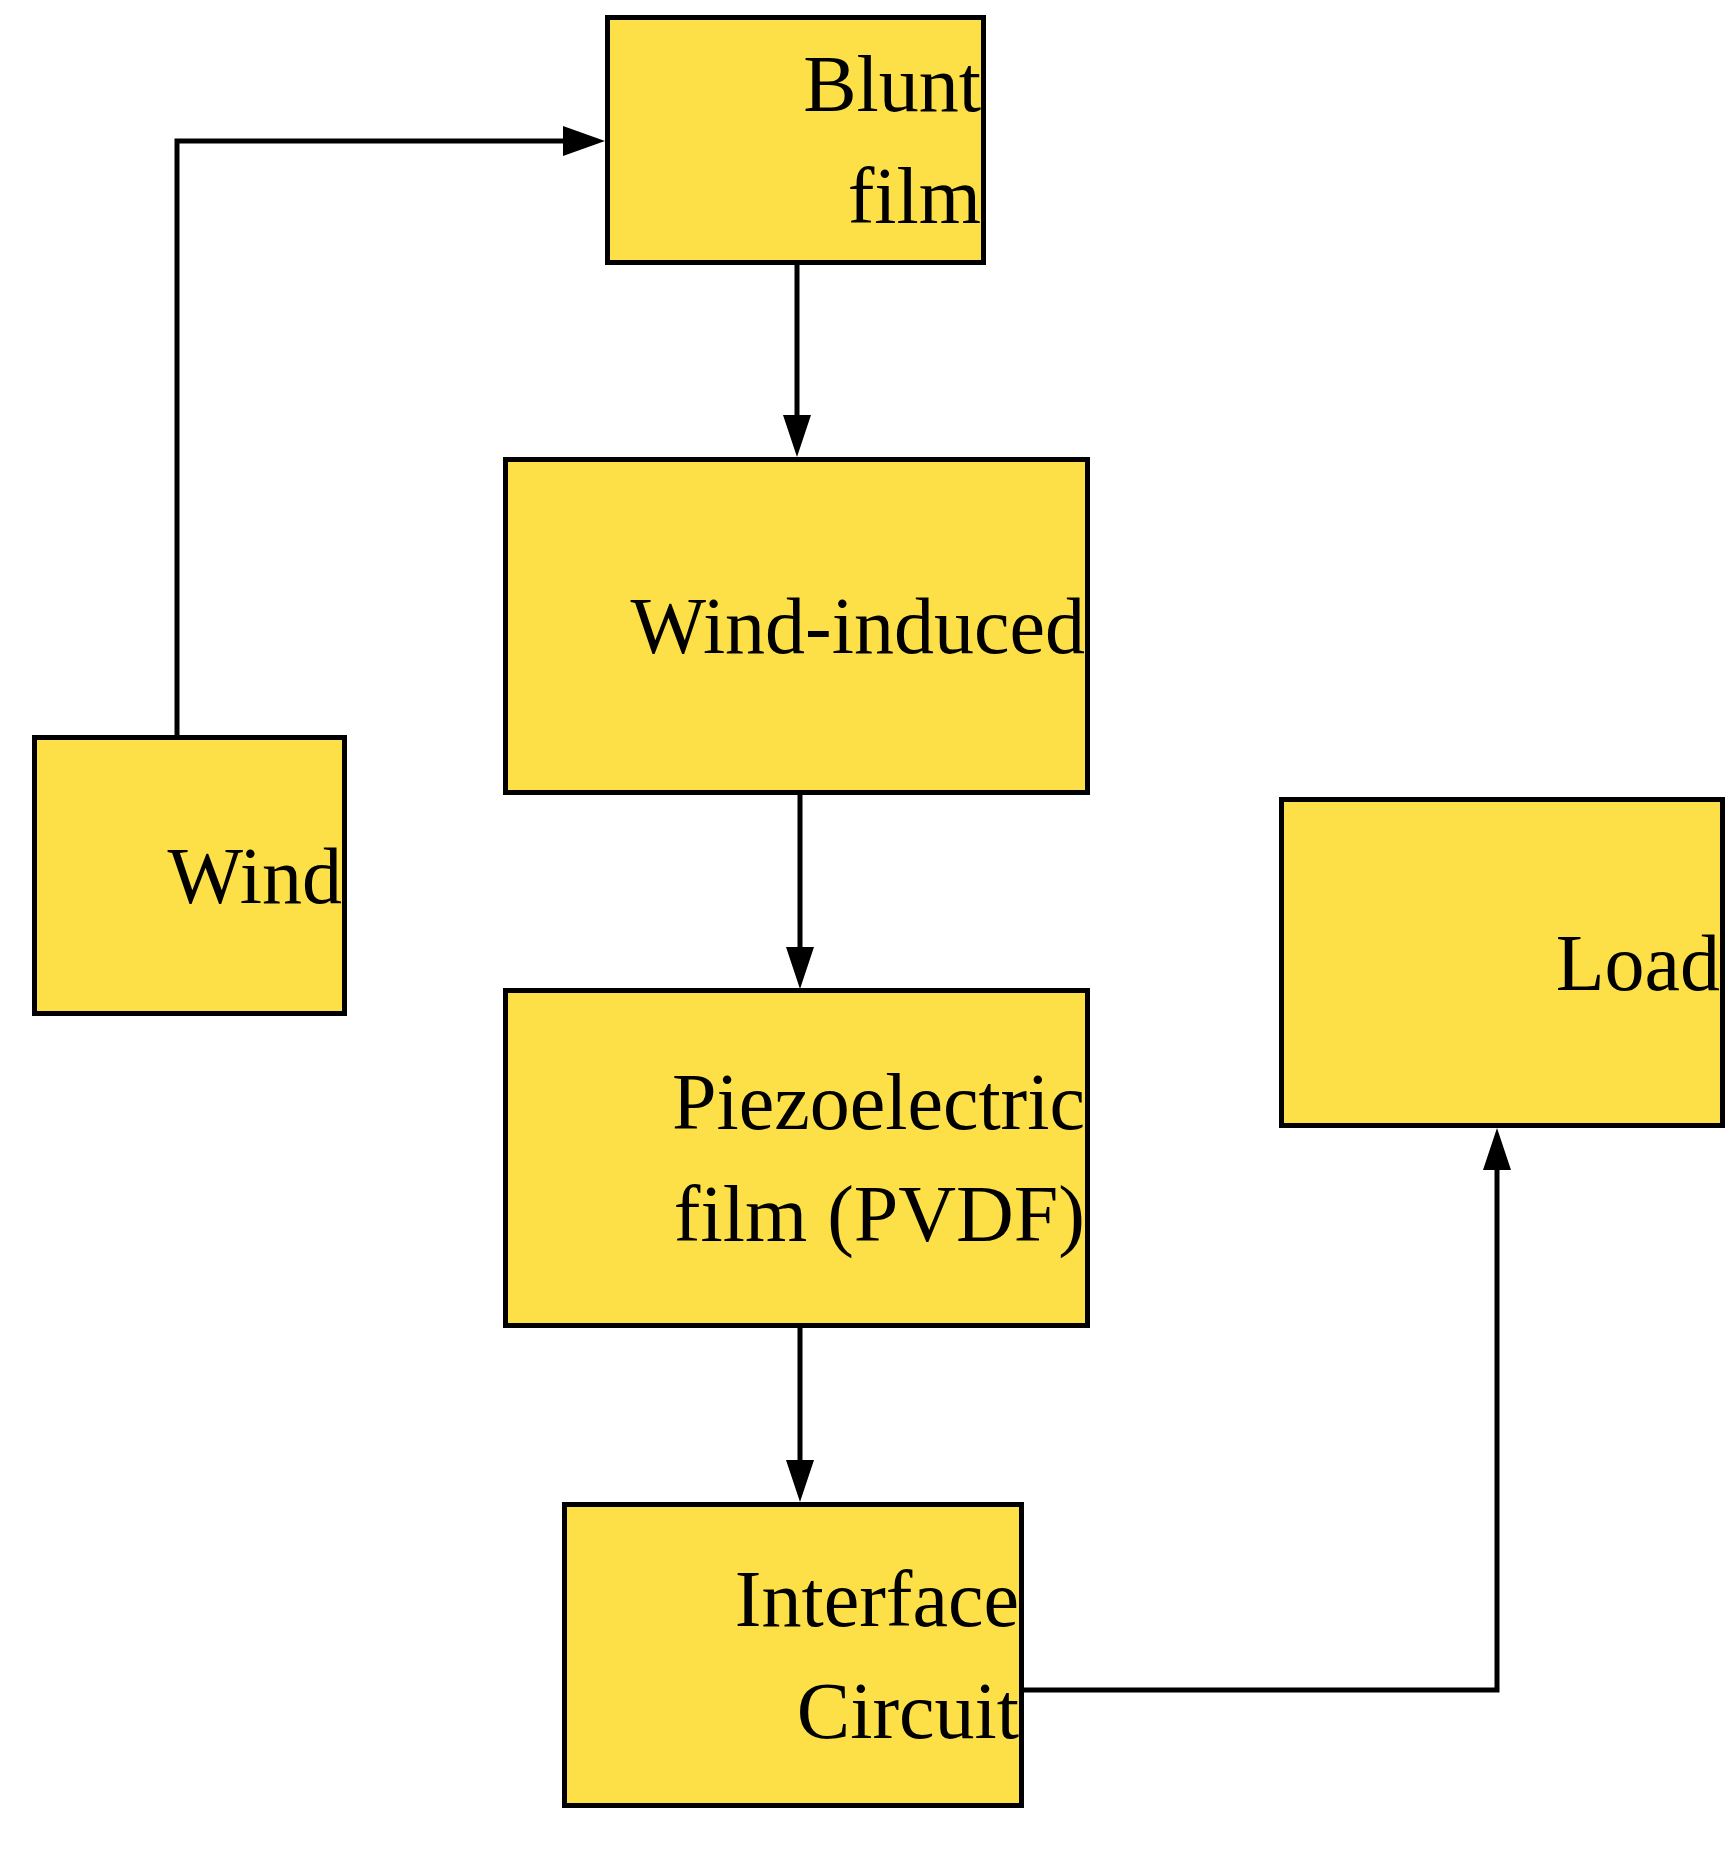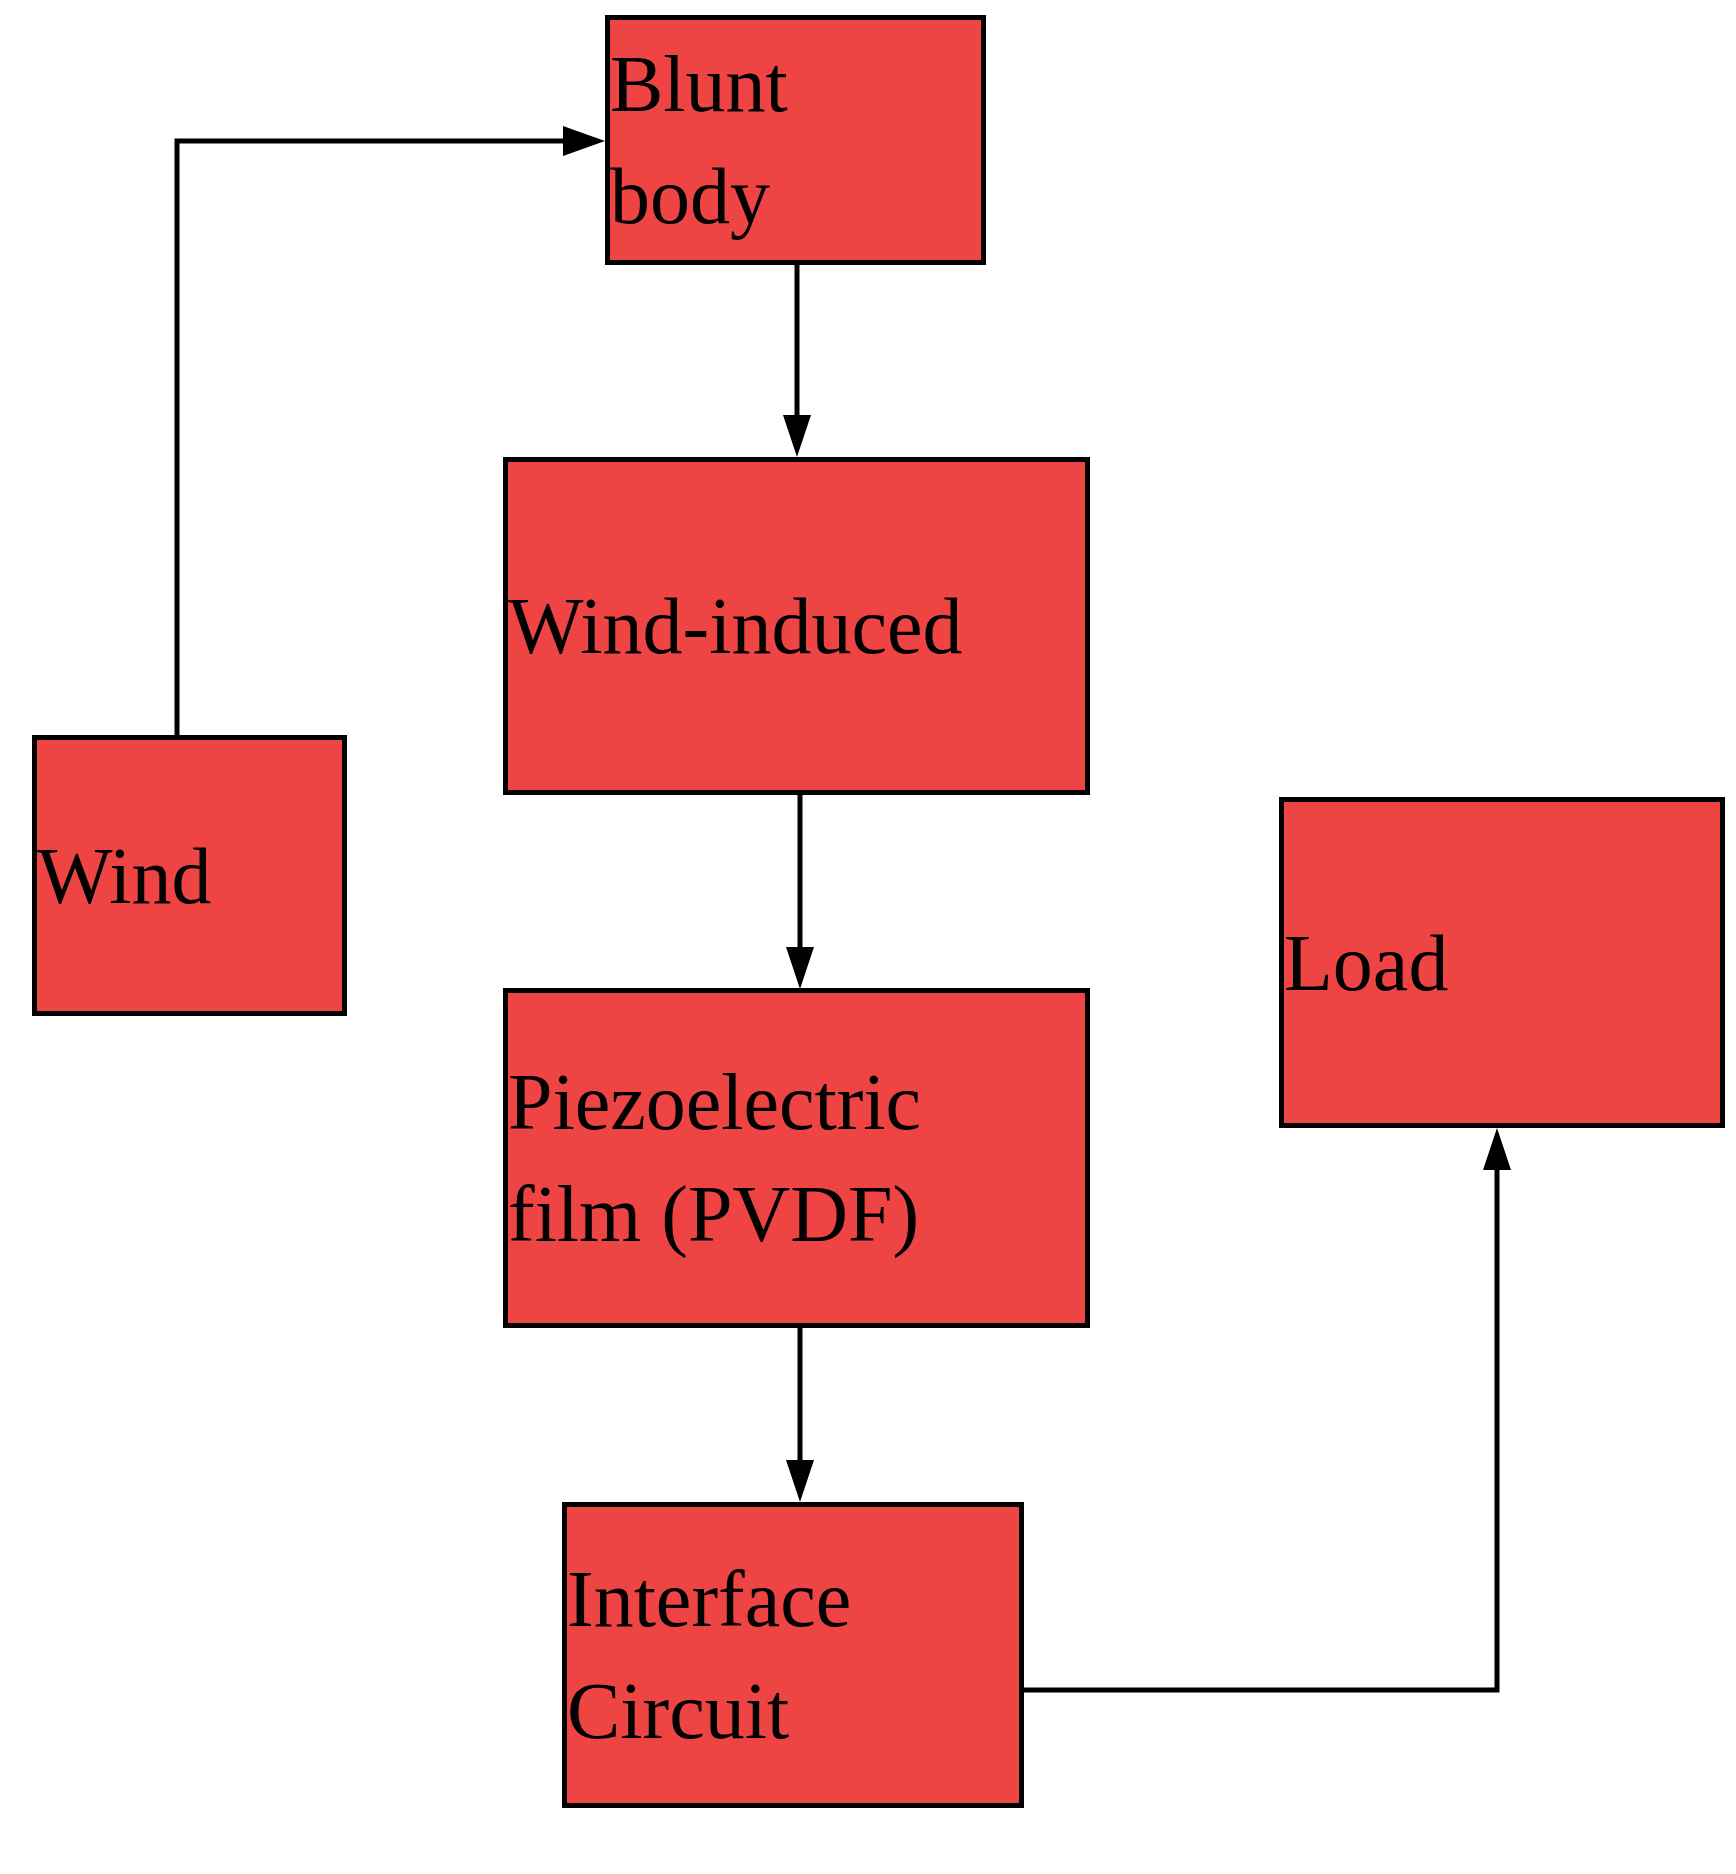--- a/index.html
+++ b/index.html
@@ -28,25 +28,25 @@
     stroke: #000000;
     stroke-width: 5;
   }
   .arrowhead {
     fill: #000000;
     stroke: none;
   }
   .node {
     position: absolute;
     box-sizing: border-box;
-    background: #ef4444;
+    background: #fde047;
     border: 5px solid #000000;
     display: flex;
     flex-direction: column;
-    align-items: flex-start;
+    align-items: flex-end;
     justify-content: center;
     text-align: center;
     font-size: 80px;
     line-height: 112px;
     white-space: nowrap;
   }
   
   .node-blunt-body { left: 605px; top: 15px;   width: 381px; height: 250px; }
   .node-wind       { left: 32px;  top: 735px;  width: 315px; height: 281px; }
   .node-wiv        { left: 503px; top: 457px;  width: 587px; height: 338px; }
@@ -72,21 +72,21 @@
 
     <path class="edge" d="M 800 1328 L 800 1463"></path>
     <polygon class="arrowhead" points="800,1502 786,1460 814,1460"></polygon>
 
     <path class="edge" d="M 1024 1690 L 1497 1690 L 1497 1167"></path>
     <polygon class="arrowhead" points="1497,1128 1483,1170 1511,1170"></polygon>
   </svg>
 
   <div class="node node-blunt-body">
     <span>Blunt</span>
-    <span>body</span>
+    <span>film</span>
   </div>
 
   <div class="node node-wind">
     <span>Wind</span>
   </div>
 
   <div class="node node-wiv">
     <span>Wind-induced</span>
   </div>
 

